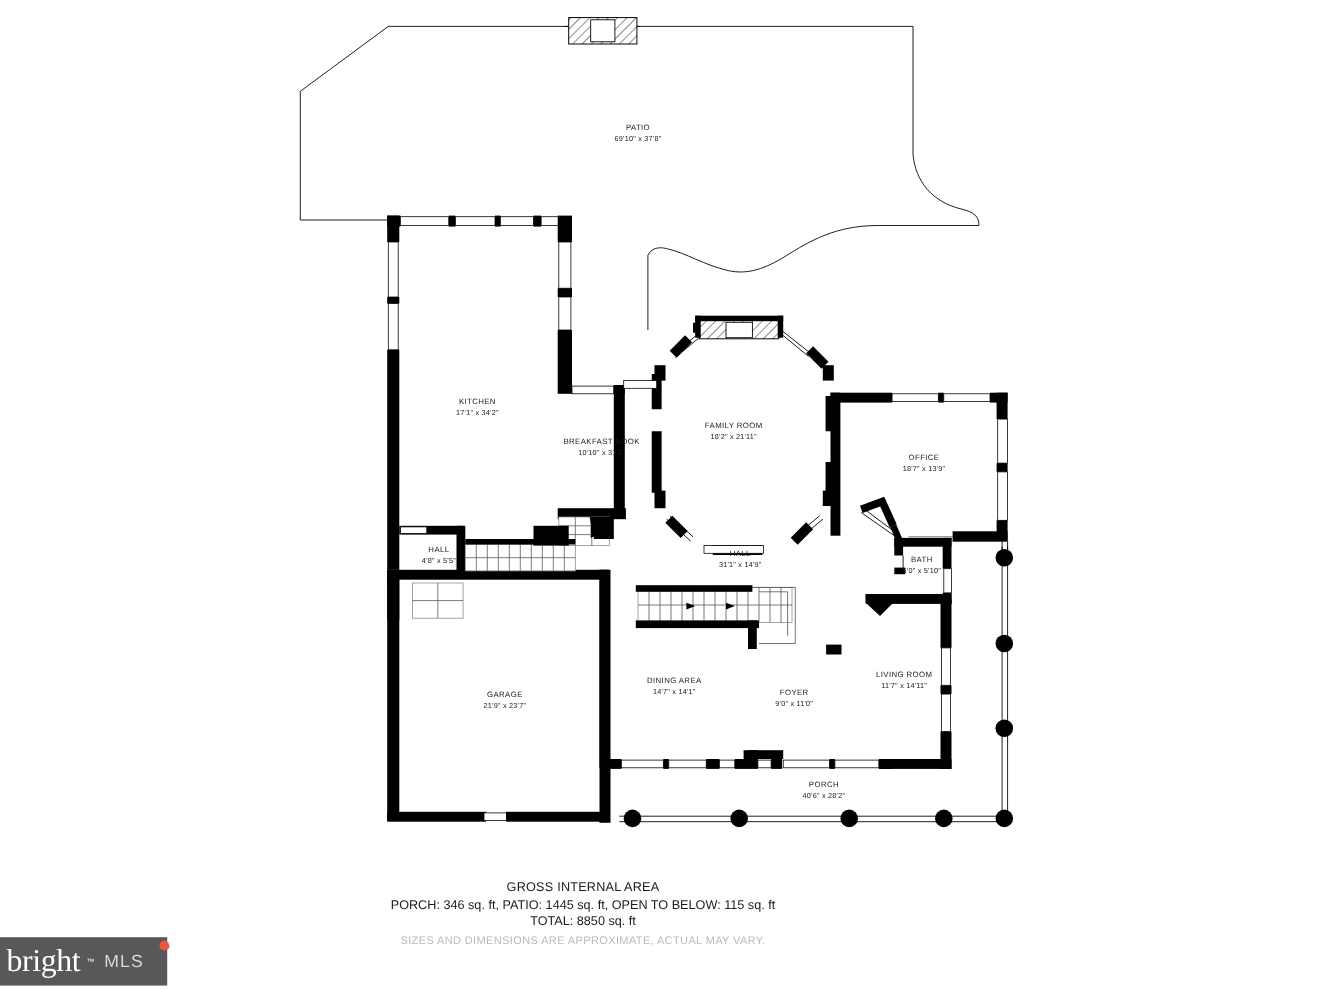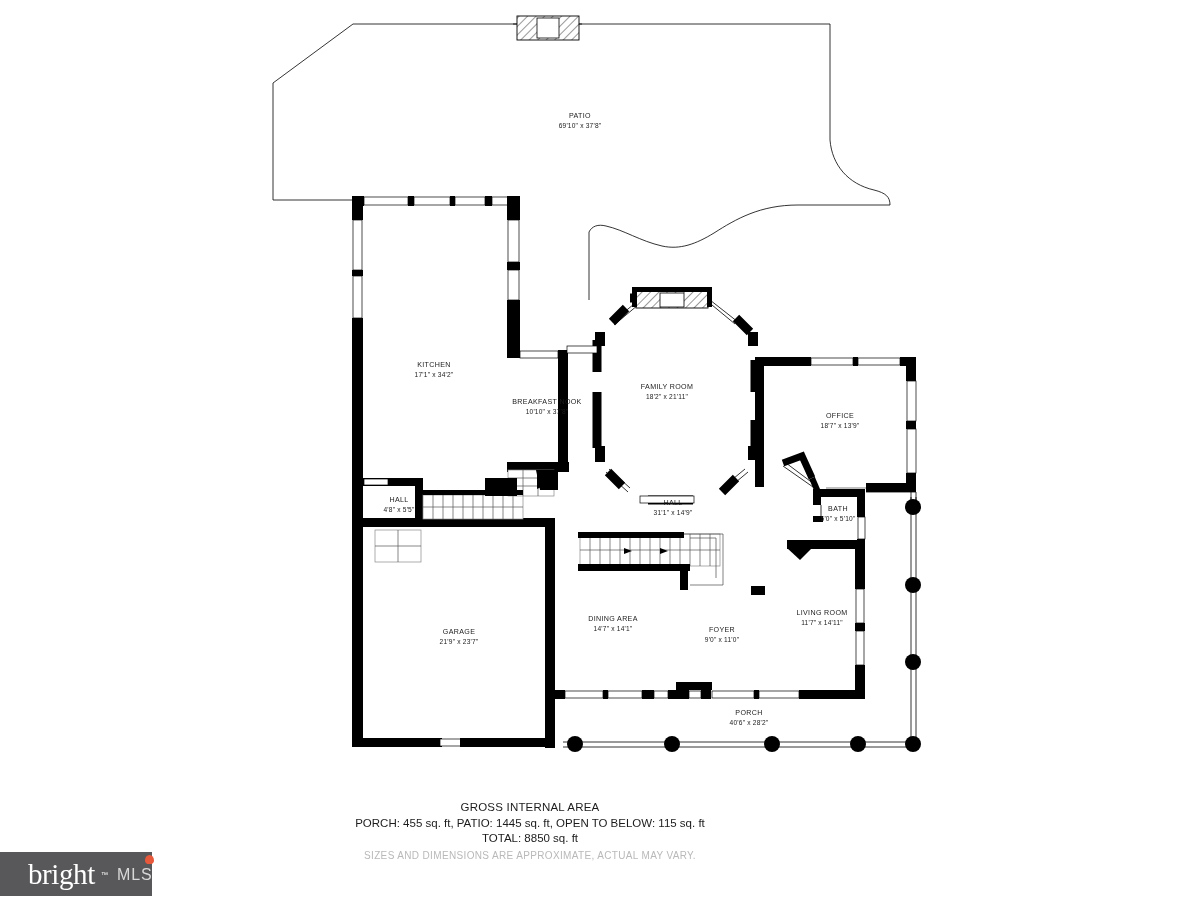--- a/index.html
+++ b/index.html
@@ -107,21 +107,21 @@
   
   #mls-logo {
     position: absolute;
     left: 0;
     top: 852px;
     width: 152px;
     height: 44px;
     background: #58585a;
     display: flex;
     align-items: center;
-    padding-left: 28px;
+    padding-left: 6px;
     box-sizing: border-box;
   }
   #mls-logo .brand {
     font-family: "Liberation Serif", serif;
     font-size: 29px;
     color: #ffffff;
     line-height: 1;
     position: relative;
     letter-spacing: -0.4px;
   }
@@ -468,21 +468,21 @@
       <g>
         <text class="room-name" x="749" y="715">PORCH</text>
         <text class="room-dims" x="749" y="725">40'6" x 28'2"</text>
       </g>
     </g>
   </svg>
 </div>
 
 <div id="footer">
   <div class="fline ftitle">GROSS INTERNAL AREA</div>
-  <div class="fline">PORCH: 455 sq. ft, PATIO: 1445 sq. ft, OPEN TO BELOW: 115 sq. ft</div>
+  <div class="fline">PORCH: 346 sq. ft, PATIO: 1445 sq. ft, OPEN TO BELOW: 115 sq. ft</div>
   <div class="fline">TOTAL: 8850 sq. ft</div>
   <div class="fdisclaimer">SIZES AND DIMENSIONS ARE APPROXIMATE, ACTUAL MAY VARY.</div>
 </div>
 
 <div id="mls-logo" style="background: rgb(88, 88, 90);">
   <span class="brand">bright</span>
   <span class="dot" style="background: rgb(232, 89, 60);"></span>
   <span class="tm">™</span>
   <span class="mls">MLS</span>
 </div>

